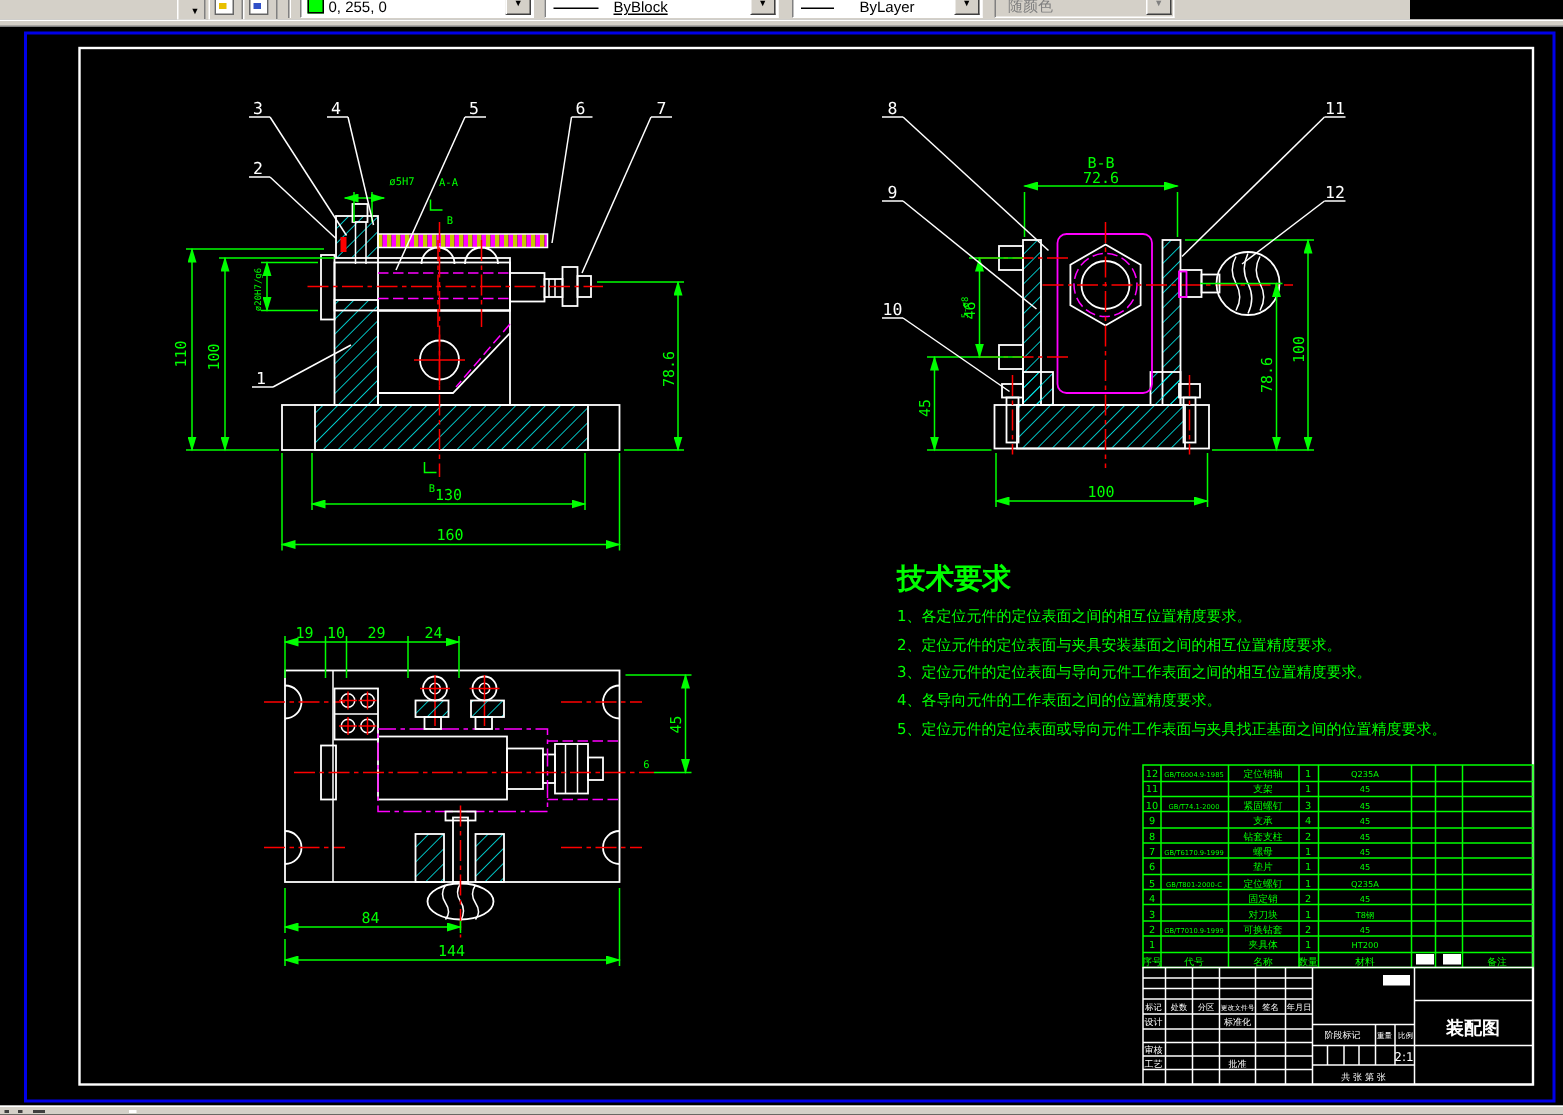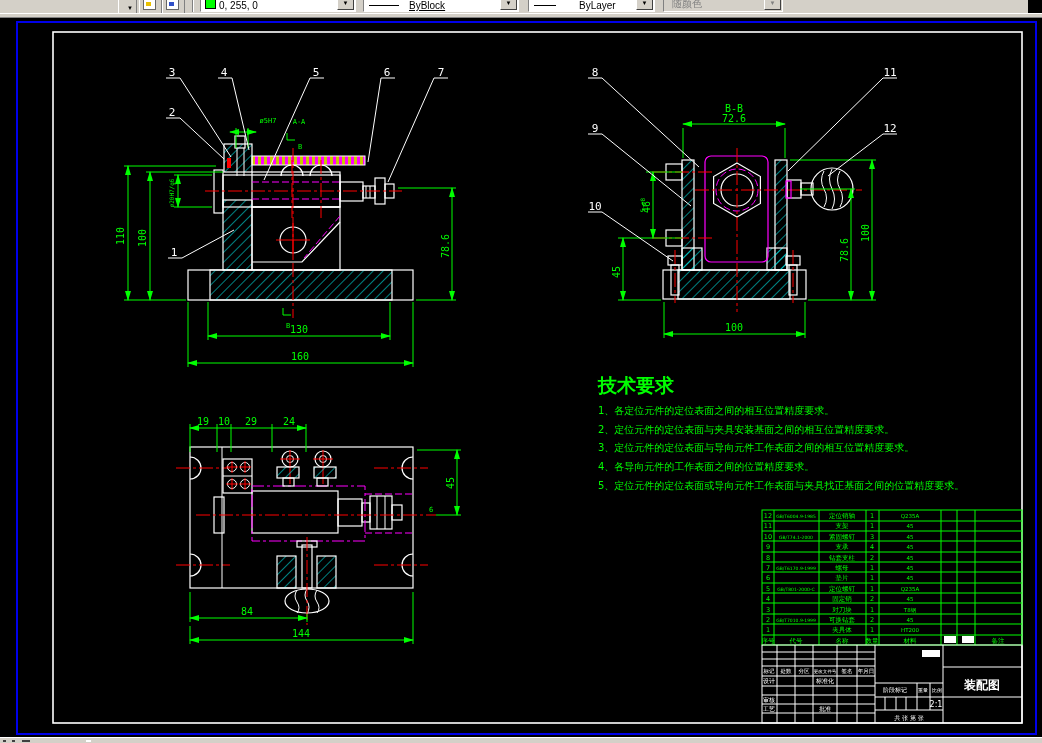--- a/index.html
+++ b/index.html
@@ -1,19 +1,19 @@
 <!DOCTYPE html>
 <html><head>
 <meta charset="utf-8">
 <style>
   html,body{margin:0;padding:0;background:#000;width:1042px;height:743px;overflow:hidden;
     font-family:"Liberation Sans",sans-serif;}
   .abs{position:absolute;}
   
-  #toolbar{position:absolute;top:0;left:0;width:1028px;height:13px;background:#d4d0c8;overflow:hidden;z-index:5;}
+  #toolbar{position:absolute;top:0;left:0;width:940px;height:13px;background:#d4d0c8;overflow:hidden;z-index:5;}
   #tbsep{position:absolute;top:13px;left:0;width:1042px;height:5px;background:#d4d0c8;
      border-top:1px solid #ffffff;border-bottom:1px solid #808080;box-sizing:border-box;z-index:5;}
   .field{position:absolute;top:-7px;height:19px;background:#fff;
      border:1px solid;border-color:#808080 #fff #fff #808080;box-sizing:border-box;}
   .field .txt{position:absolute;left:18px;bottom:0px;font-size:10px;color:#000;white-space:nowrap;}
   .da{position:absolute;right:1px;bottom:1px;width:15px;height:11px;background:#d4d0c8;
      border:1px solid;border-color:#fff #404040 #404040 #fff;font-size:6px;line-height:10px;text-align:center;color:#000;}
   .tbbtn{position:absolute;top:-6px;width:21px;height:18px;background:#d4d0c8;
      border:1px solid;border-color:#fff #808080 #808080 #fff;}
   .vsep{position:absolute;top:-4px;width:0;height:16px;border-left:1px solid #808080;border-right:1px solid #fff;}
@@ -65,21 +65,21 @@
   </div>
 
   <div class="field" style="left:363px;width:156px;">
     <span class="linesample"></span>
     <span class="txt" style="left:45px;text-decoration:underline;">ByBlock</span>
     <span class="da">▼</span>
   </div>
 
   <div class="field" style="left:528px;width:127px;">
     <span class="linesample" style="width:22px;"></span>
-    <span class="txt" style="left:50px;">ByLayer</span>
+    <span class="txt" style="left:44px;">ByLayer</span>
     <span class="da">▼</span>
   </div>
 
   <div class="field" style="left:663px;width:120px;background:#d4d0c8;">
     <span class="txt" style="left:8px;color:#808080;font-family:'DejaVu Sans',sans-serif;">随颜色</span>
     <span class="da" style="color:#808080;">▼</span>
   </div>
 </div>
 <div id="tbsep"></div>
 

